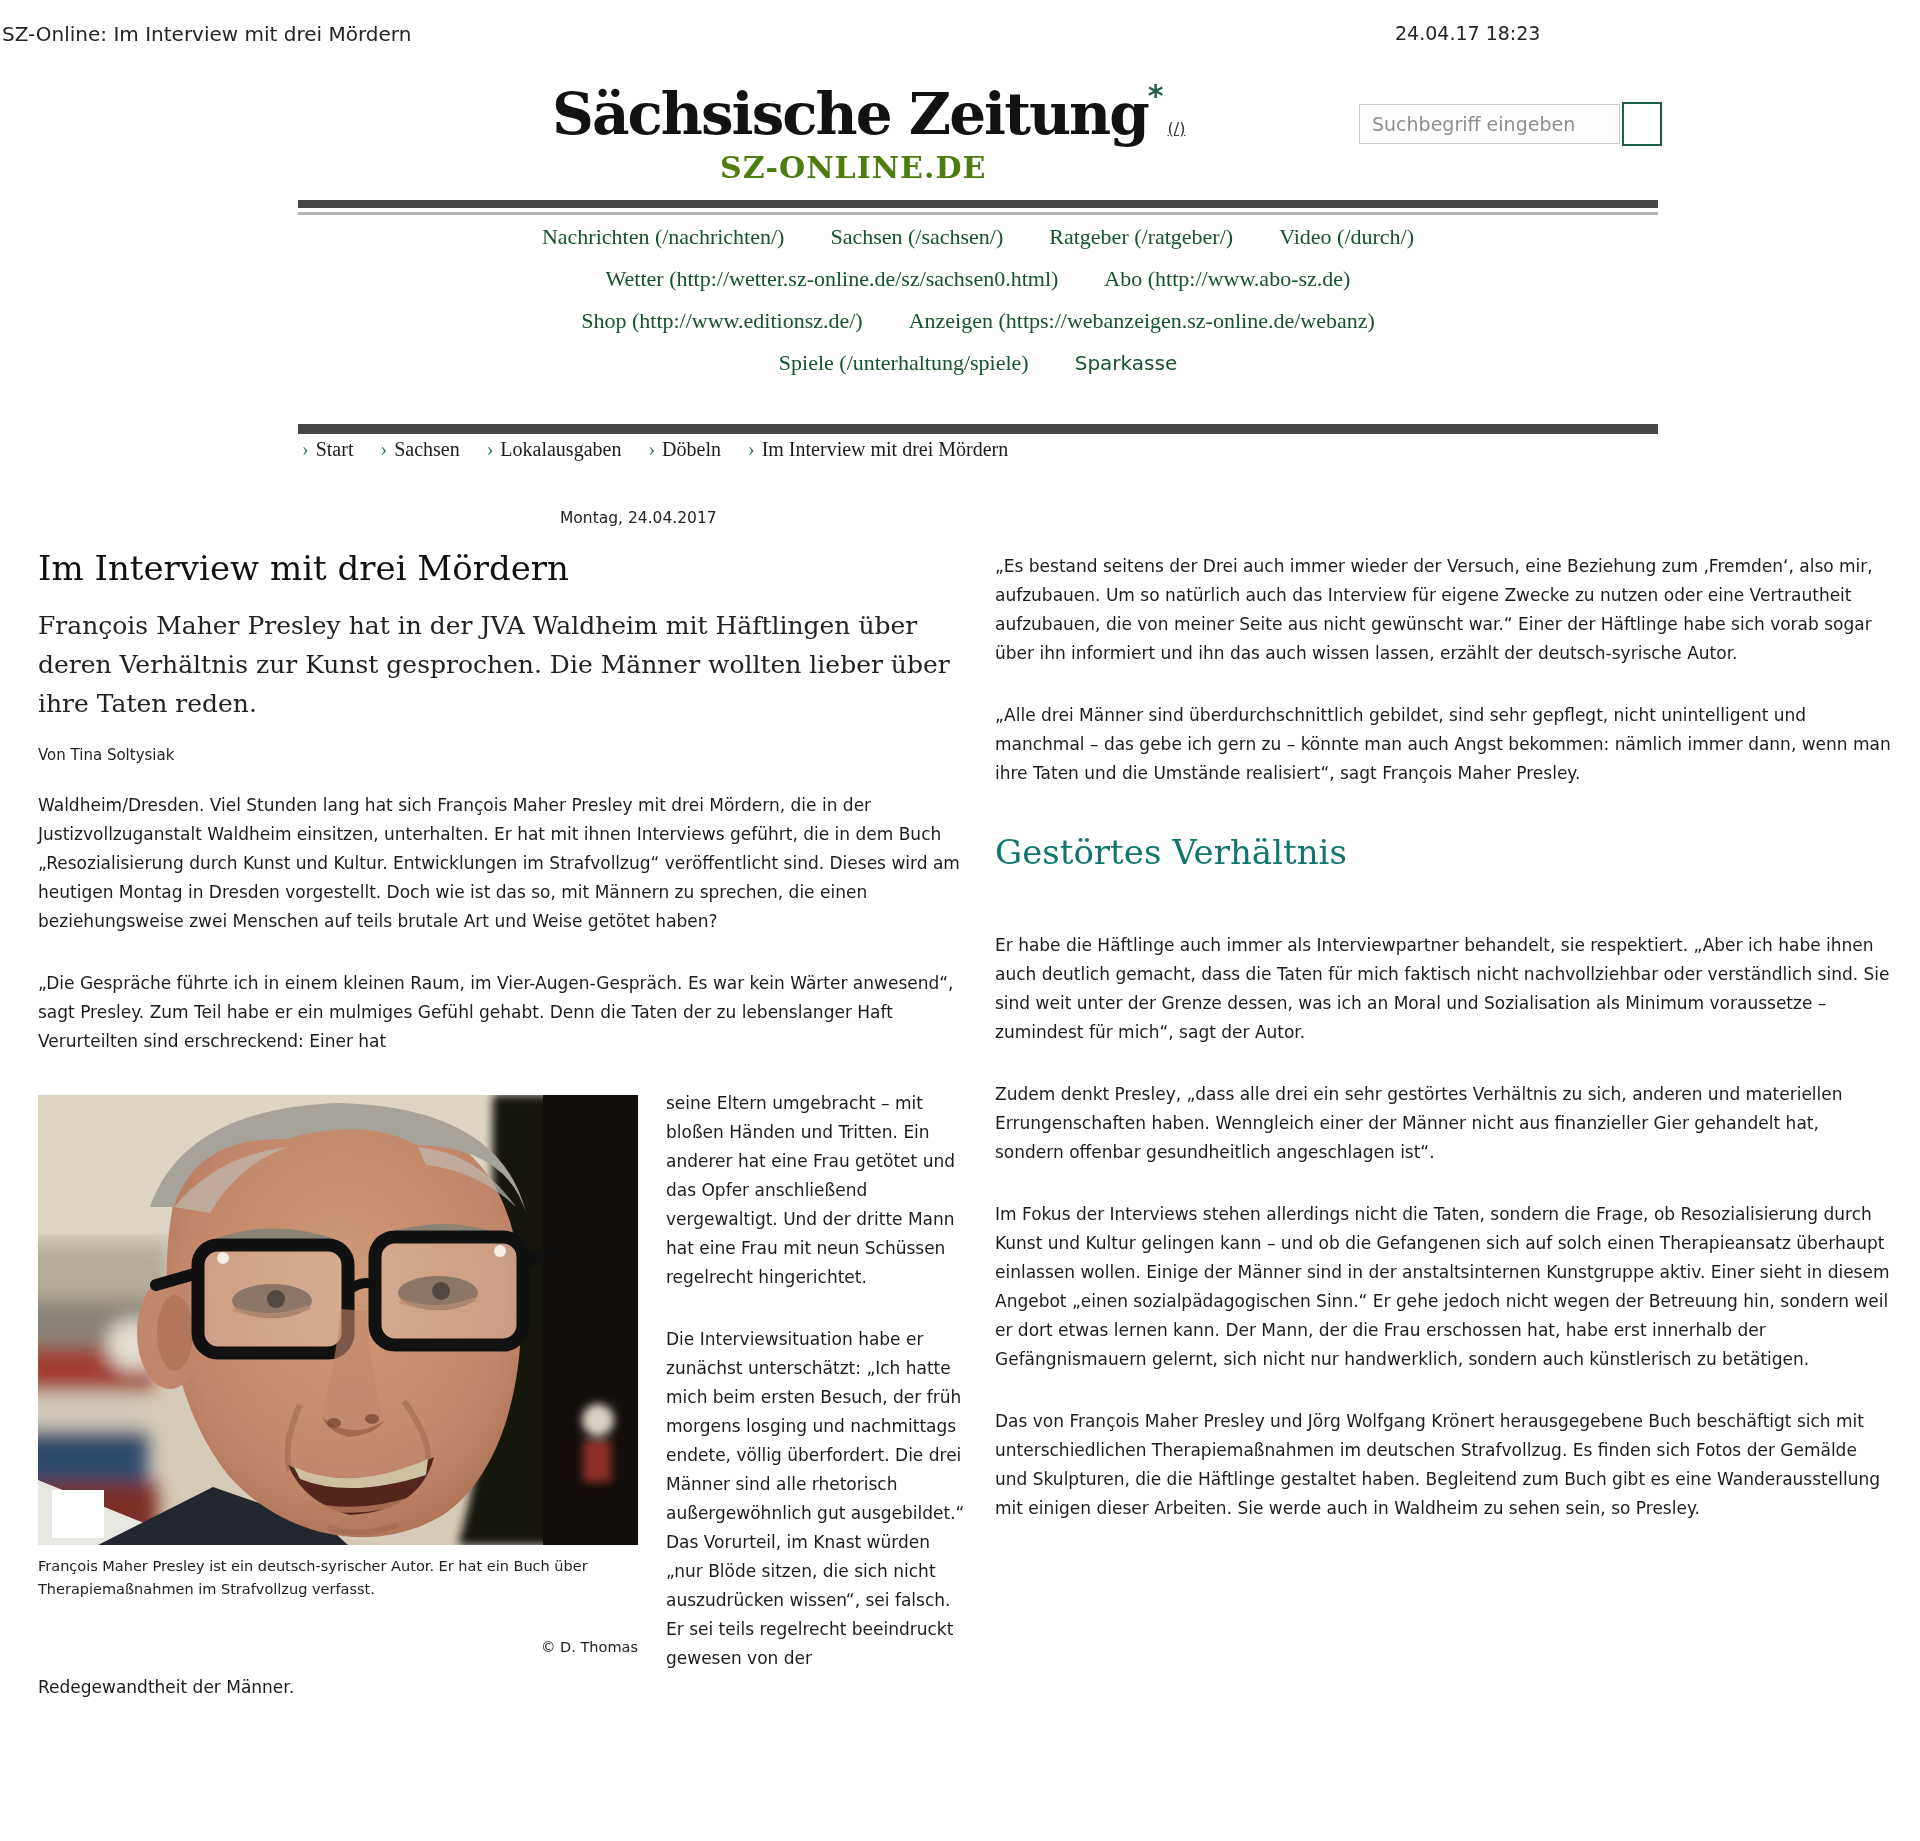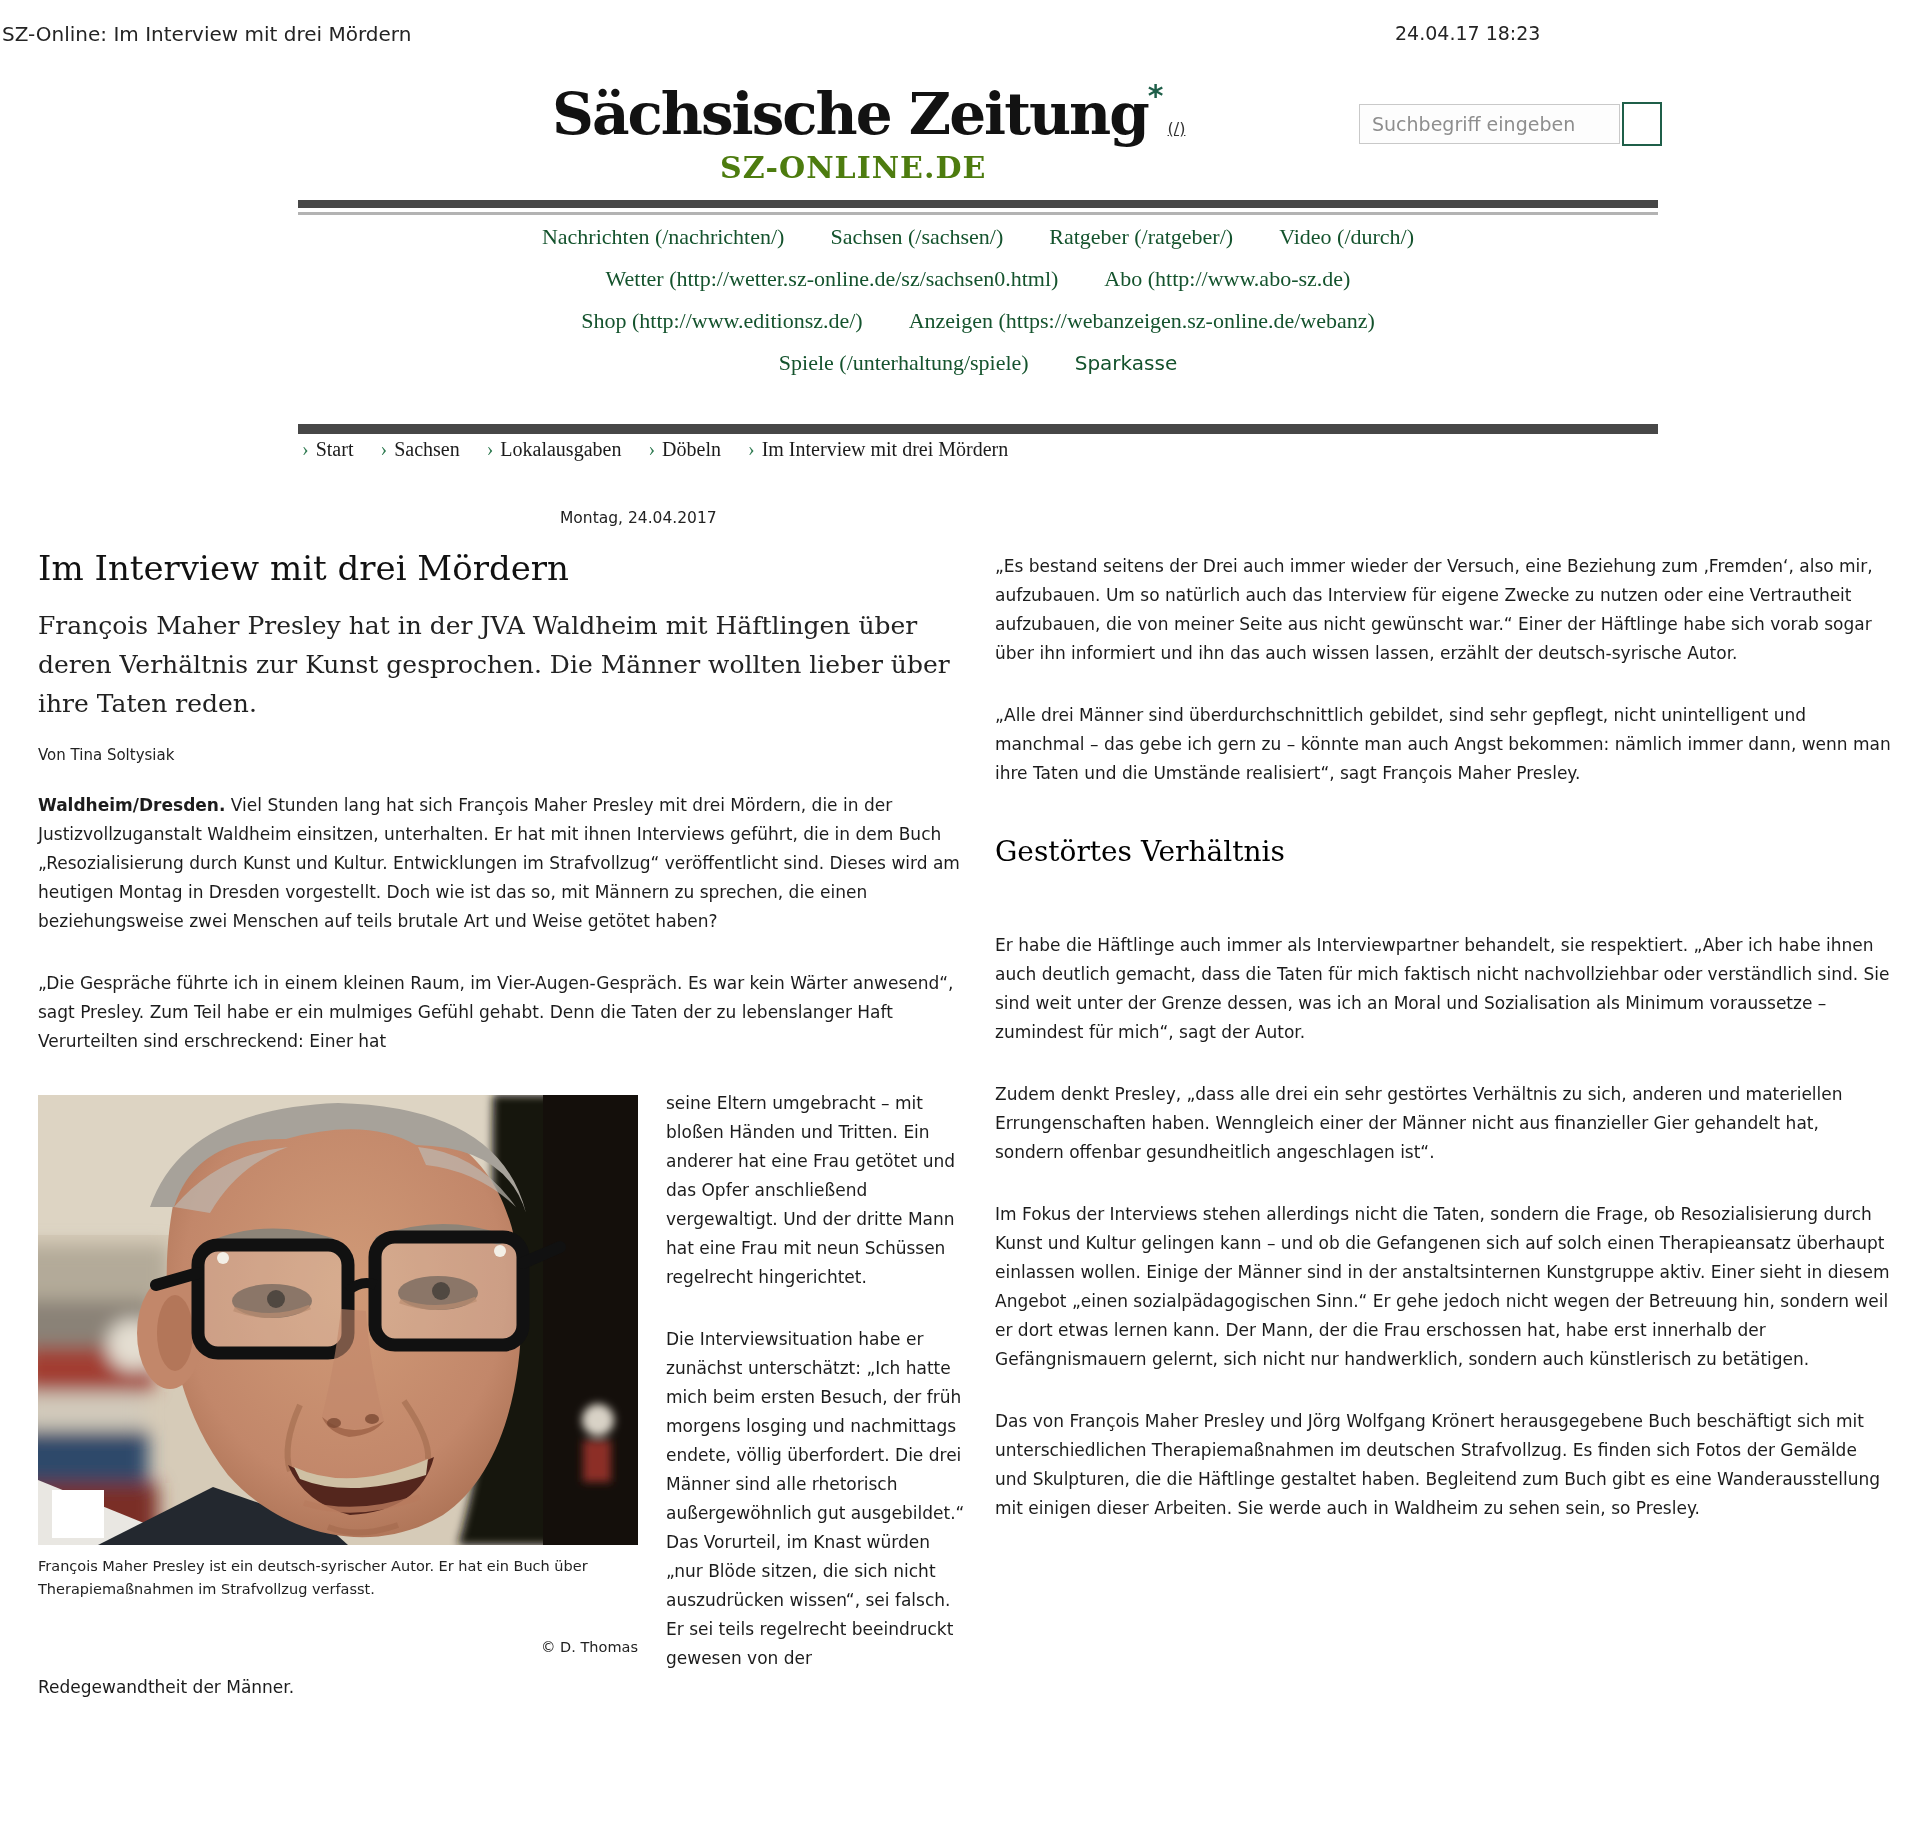--- a/index.html
+++ b/index.html
@@ -65,25 +65,25 @@
     font-family:"DejaVu Serif",serif;font-weight:400;font-size:34px;
     line-height:44px;color:#111;margin:0;
   }
   .subtitle{
     font-family:"DejaVu Serif",serif;font-weight:400;font-size:25px;
     line-height:39px;color:#222;margin:16px 0 0;width:920px;
   }
   .byline{margin-top:22px;font-size:15px;color:#222;line-height:20px;}
   .body-copy{margin-top:26px;font-size:17px;line-height:29px;color:#1c1c1c;}
   .body-p{margin:0 0 33px;}
-  .lead-loc{font-weight:700;}
+  .lead-loc{font-weight:400;}
   #col-right p{margin:0 0 33px;}
   .section-heading{
-    font-family:"DejaVu Serif",serif;font-weight:400;font-size:28px;
-    line-height:38px;color:#000000;margin:45px 0 60px;
+    font-family:"DejaVu Serif",serif;font-weight:400;font-size:34px;
+    line-height:38px;color:#0f766e;margin:45px 0 60px;
   }
   
   .article-figure{float:left;width:600px;margin:6px 28px 6px 0;}
   .photo{display:block;width:600px;height:450px;}
   .figure-caption{
     font-size:14.5px;line-height:23px;color:#222;margin-top:10px;
     font-family:"DejaVu Sans",sans-serif;
   }
   .figure-credit{text-align:right;font-size:14.5px;color:#222;margin-top:32px;}
 </style>

